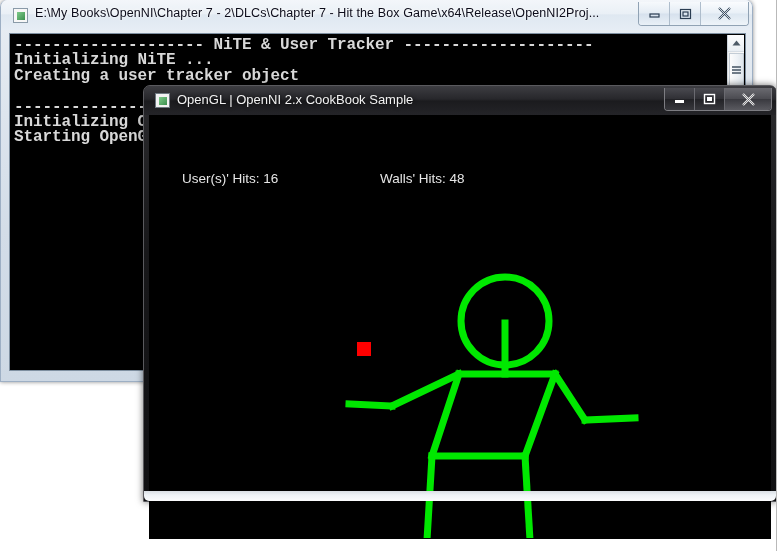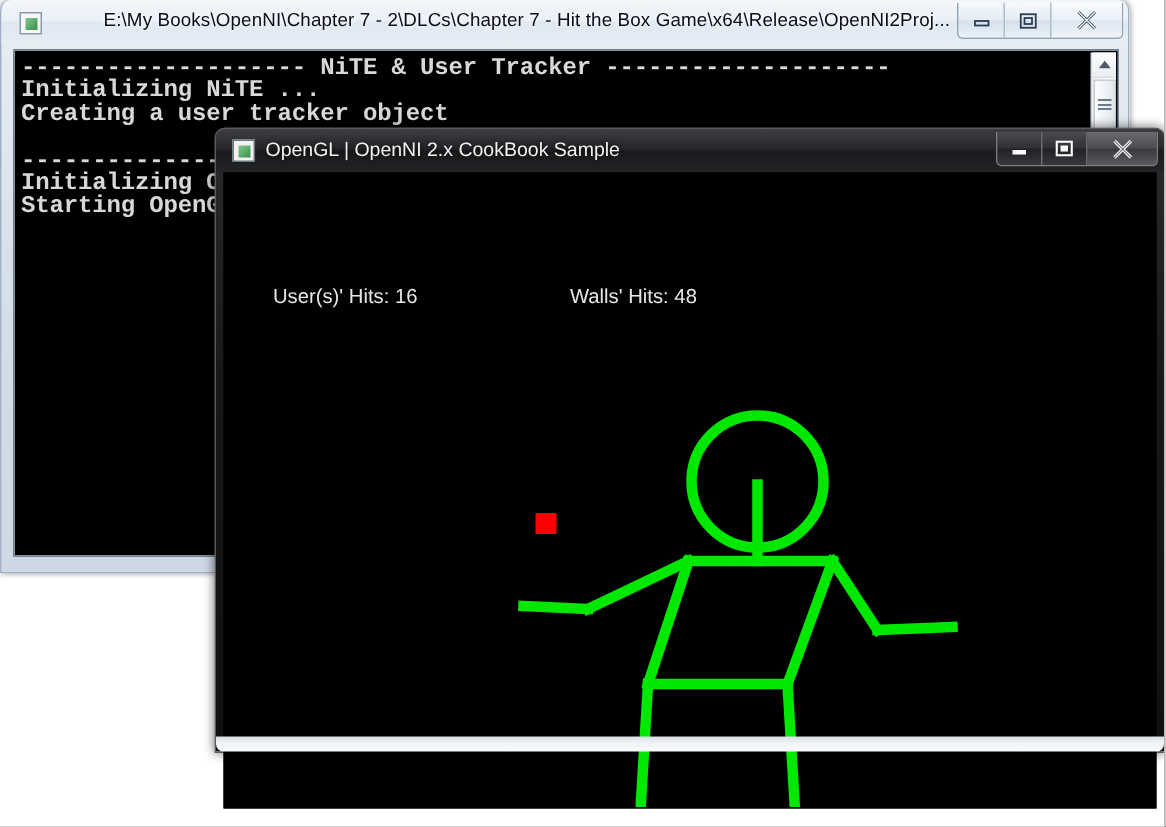--- a/index.html
+++ b/index.html
@@ -62,21 +62,20 @@
   }
   #console-title-text {
     position: absolute;
     left: 34px;
     top: 6px;
     font-size: 12.5px;
     color: #0c0c1a;
     white-space: nowrap;
     letter-spacing: 0.1px;
     text-shadow: 0 0 3px rgba(255,255,255,0.9), 0 0 6px rgba(255,255,255,0.8);
-    margin-left: 34px;
   }
 
   
   .cap-group-light {
     position: absolute;
     top: 2px;
     right: 3px;
     height: 23px;
     display: flex;
     border: 1px solid #90a2b4;
@@ -257,21 +256,20 @@
     left: 0; top: 0;
     width: 100%;
     pointer-events: none;
   }
   .hud-label {
     position: absolute;
     color: #e6e6e6;
     font-size: 13.5px;
     font-family: "Liberation Sans", sans-serif;
     white-space: nowrap;
-    margin-top: 19px;
   }
   #hud-users { left: 32px;  top: 55px; }
   #hud-walls { left: 230px; top: 55px; }
 
   #gl-canvas { position:absolute; left:0; top:0; }
 
   #red-box {
     position: absolute;
     left: 207px;
     top: 226px;

